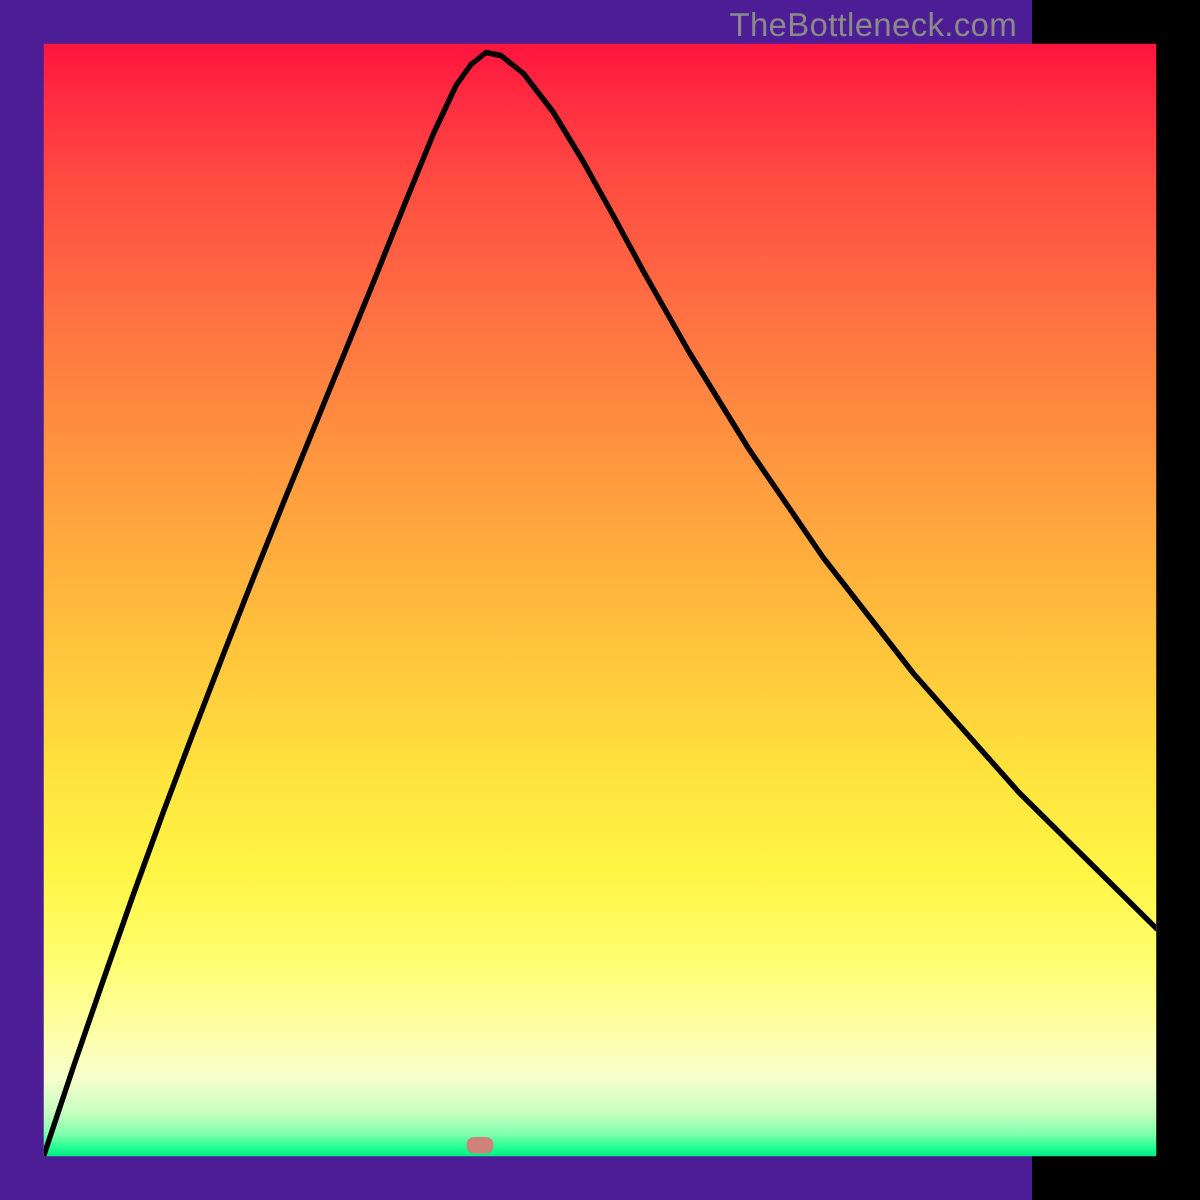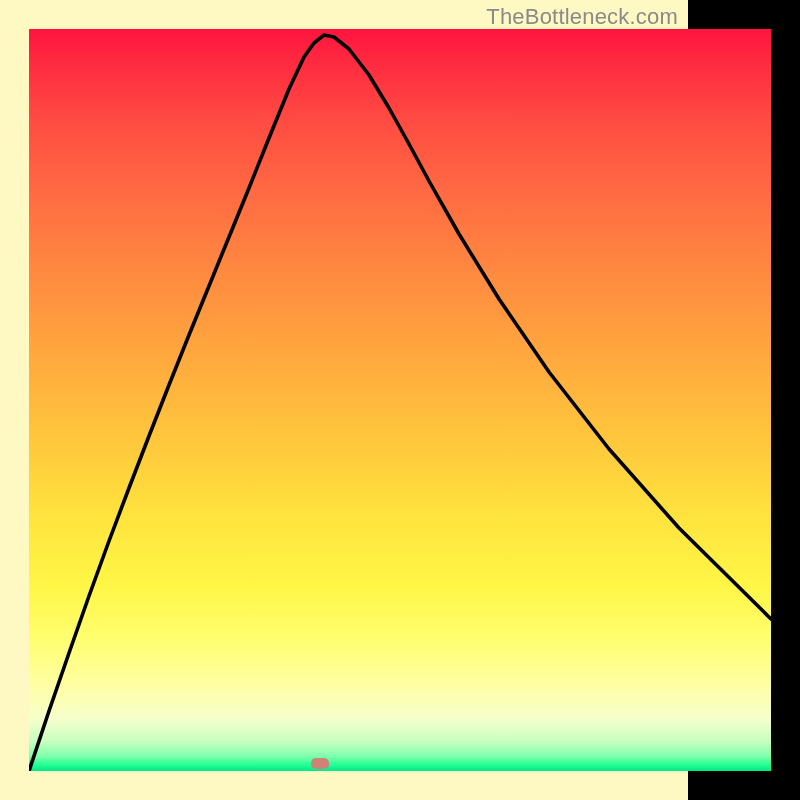--- a/index.html
+++ b/index.html
@@ -9,21 +9,21 @@
     height: 800px;
     background: #000;
     overflow: hidden;
   }
   .frame {
     position: absolute;
     left: 0;
     top: 0;
     width: 688px;
     height: 800px;
-    background: #fef9c3;
+    background: #4c1d95;
   }
   .plot {
     position: absolute;
     left: 29px;
     top: 29px;
     width: 742px;
     height: 742px;
     overflow: hidden;
   }
   .gradient {

